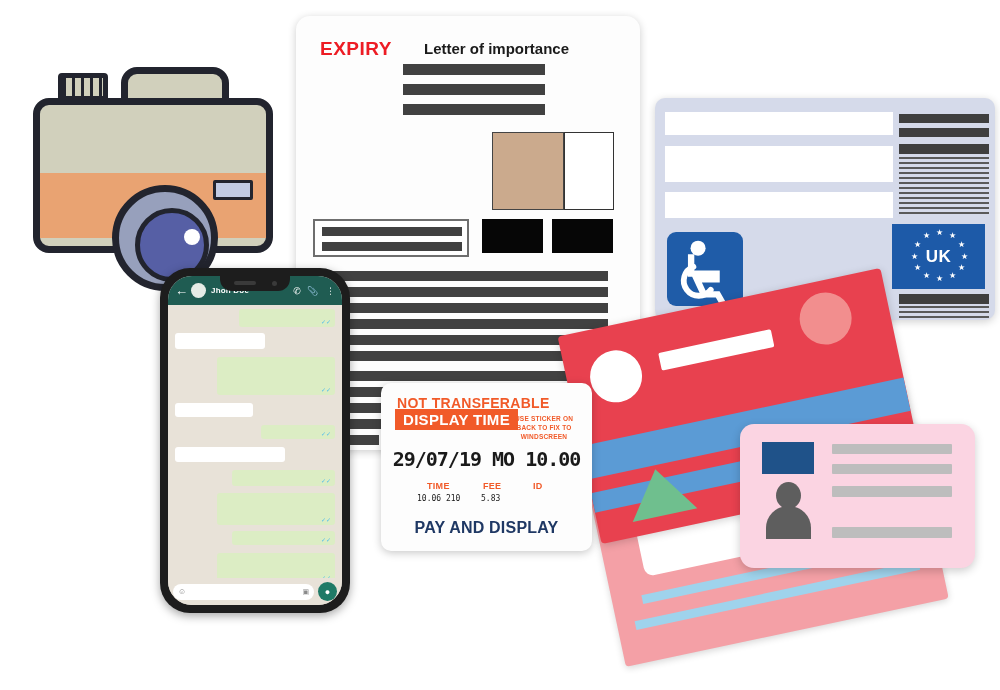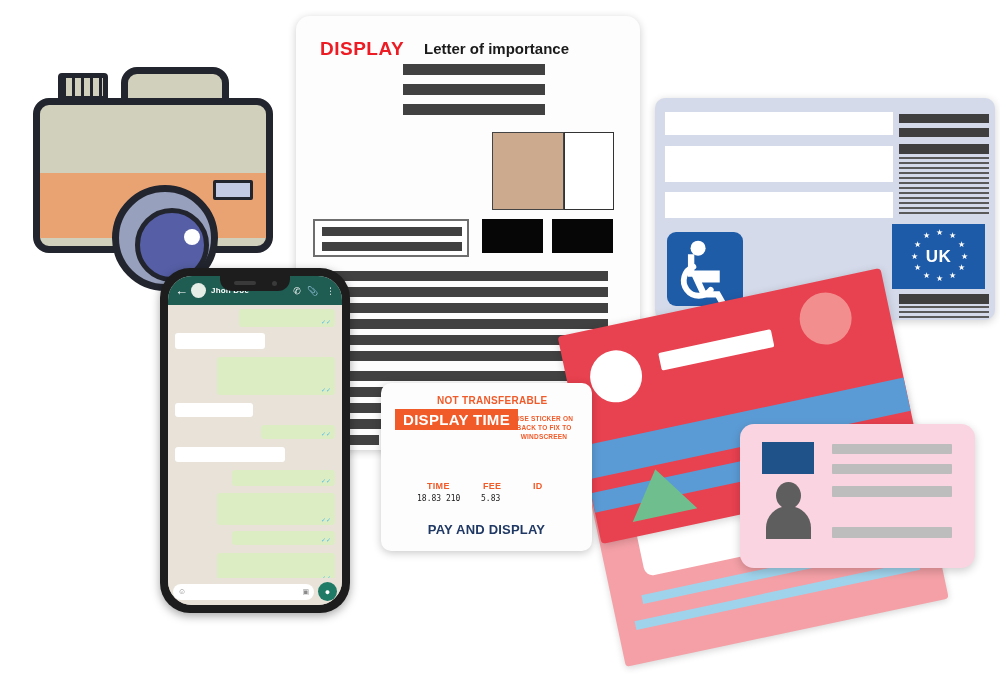--- a/index.html
+++ b/index.html
@@ -89,30 +89,30 @@
   .lf-blue{position:absolute;left:0;background:#5B9BD5;width:100%;height:34px;}
   .lf-c1{position:absolute;left:23px;top:25px;width:52px;height:52px;border-radius:50%;background:#fff;}
   .lf-c2{position:absolute;right:38px;top:12px;width:52px;height:52px;border-radius:50%;background:#F28E8E;}
   .lf-name{position:absolute;left:95px;top:37px;width:115px;height:18px;background:#fff;border-radius:2px;}
   .lf-tri{position:absolute;left:35px;top:150px;width:0;height:0;
     border-left:33px solid transparent;border-right:33px solid transparent;border-bottom:47px solid #6FBF8E;}
 
   
   #ticket{left:381px;top:383px;width:211px;height:168px;background:#fdfdfd;border-radius:10px;
     box-shadow:0 2px 9px rgba(0,0,0,.22);}
-  .tk-nt{position:absolute;left:16px;top:12px;font-size:10px;font-weight:bold;color:#F15A29;letter-spacing:.3px;margin-left:40px;}
+  .tk-nt{position:absolute;left:16px;top:12px;font-size:14px;font-weight:bold;color:#F15A29;letter-spacing:.3px;}
   .tk-ex{position:absolute;left:14px;top:26px;background:#F15A29;color:#fff;font-size:15px;
     font-weight:bold;padding:2px 8px;letter-spacing:.3px;}
   .tk-use{position:absolute;right:9px;top:32px;width:78px;text-align:center;font-size:6.5px;
     font-weight:bold;color:#F15A29;line-height:1.35;letter-spacing:.2px;}
   .tk-dt{position:absolute;left:0;top:64px;width:100%;text-align:center;font-size:20px;
     font-weight:bold;color:#1a1a1a;font-family:"DejaVu Sans Mono",monospace;letter-spacing:-1px;}
   .tk-lbl{position:absolute;top:98px;font-size:9px;font-weight:bold;color:#F15A29;letter-spacing:.3px;}
   .tk-val{position:absolute;top:111px;font-size:8px;color:#1a1a1a;font-family:"DejaVu Sans Mono",monospace;}
-  .tk-pay{position:absolute;left:0;bottom:14px;width:100%;text-align:center;font-size:13px;
+  .tk-pay{position:absolute;left:0;bottom:14px;width:100%;text-align:center;font-size:16px;
     font-weight:bold;color:#1F3864;letter-spacing:.2px;}
 
   
   #idcard{left:740px;top:424px;width:235px;height:144px;background:#FBD4E2;border-radius:14px;
     box-shadow:0 3px 10px rgba(0,0,0,.20);}
   .id-ph{position:absolute;left:22px;top:18px;width:52px;height:32px;background:#1F5289;}
   .id-av{position:absolute;left:22px;top:58px;width:52px;height:62px;}
   .id-head{position:absolute;left:14px;top:0;width:25px;height:27px;border-radius:50%;background:#5E5E5E;}
   .id-bod{position:absolute;left:4px;top:24px;width:45px;height:33px;background:#5E5E5E;
     border-radius:22px 22px 0 0;}
@@ -132,21 +132,21 @@
       <div class="lens-o">
         <div class="lens-i">
           <div class="lens-g"></div>
         </div>
       </div>
     </div>
   </div>
 
   <div class="abs" id="letter">
     <div class="l-head">
-      <div class="l-brand">DISPLAY</div>
+      <div class="l-brand">EXPIRY</div>
       <div class="l-title">Letter of importance</div>
     </div>
     <div class="bar" style="left:107px;top:48px;width:142px;height:11px;"></div>
     <div class="bar" style="left:107px;top:68px;width:142px;height:11px;"></div>
     <div class="bar" style="left:107px;top:88px;width:142px;height:11px;"></div>
 
     <div class="l-tan"></div>
     <div class="l-wht"></div>
 
     <div class="l-box">
@@ -221,24 +221,25 @@
     <div class="lf-c1"></div>
     <div class="lf-c2"></div>
     <div class="lf-name"></div>
     <div class="lf-tri"></div>
   </div>
 
   <div class="abs" id="ticket">
     <div class="tk-nt">NOT TRANSFERABLE</div>
     <div class="tk-ex">DISPLAY TIME</div>
     <div class="tk-use">USE STICKER ON BACK TO FIX TO WINDSCREEN</div>
+    <div class="tk-dt">29/07/19  MO  10.00</div>
     <div class="tk-lbl" style="left:46px;">TIME</div>
     <div class="tk-lbl" style="left:102px;">FEE</div>
     <div class="tk-lbl" style="left:152px;">ID</div>
-    <div class="tk-val" style="left:36px;">18.83 210</div>
+    <div class="tk-val" style="left:36px;">10.06 210</div>
     <div class="tk-val" style="left:100px;">5.83</div>
     <div class="tk-val" style="left:152px;"></div>
     <div class="tk-pay">PAY AND DISPLAY</div>
   </div>
 
   <div class="abs" id="phone">
     <div class="ph-shell"></div>
     <div class="ph-screen">
       <div class="ph-notch">
           <i></i>

